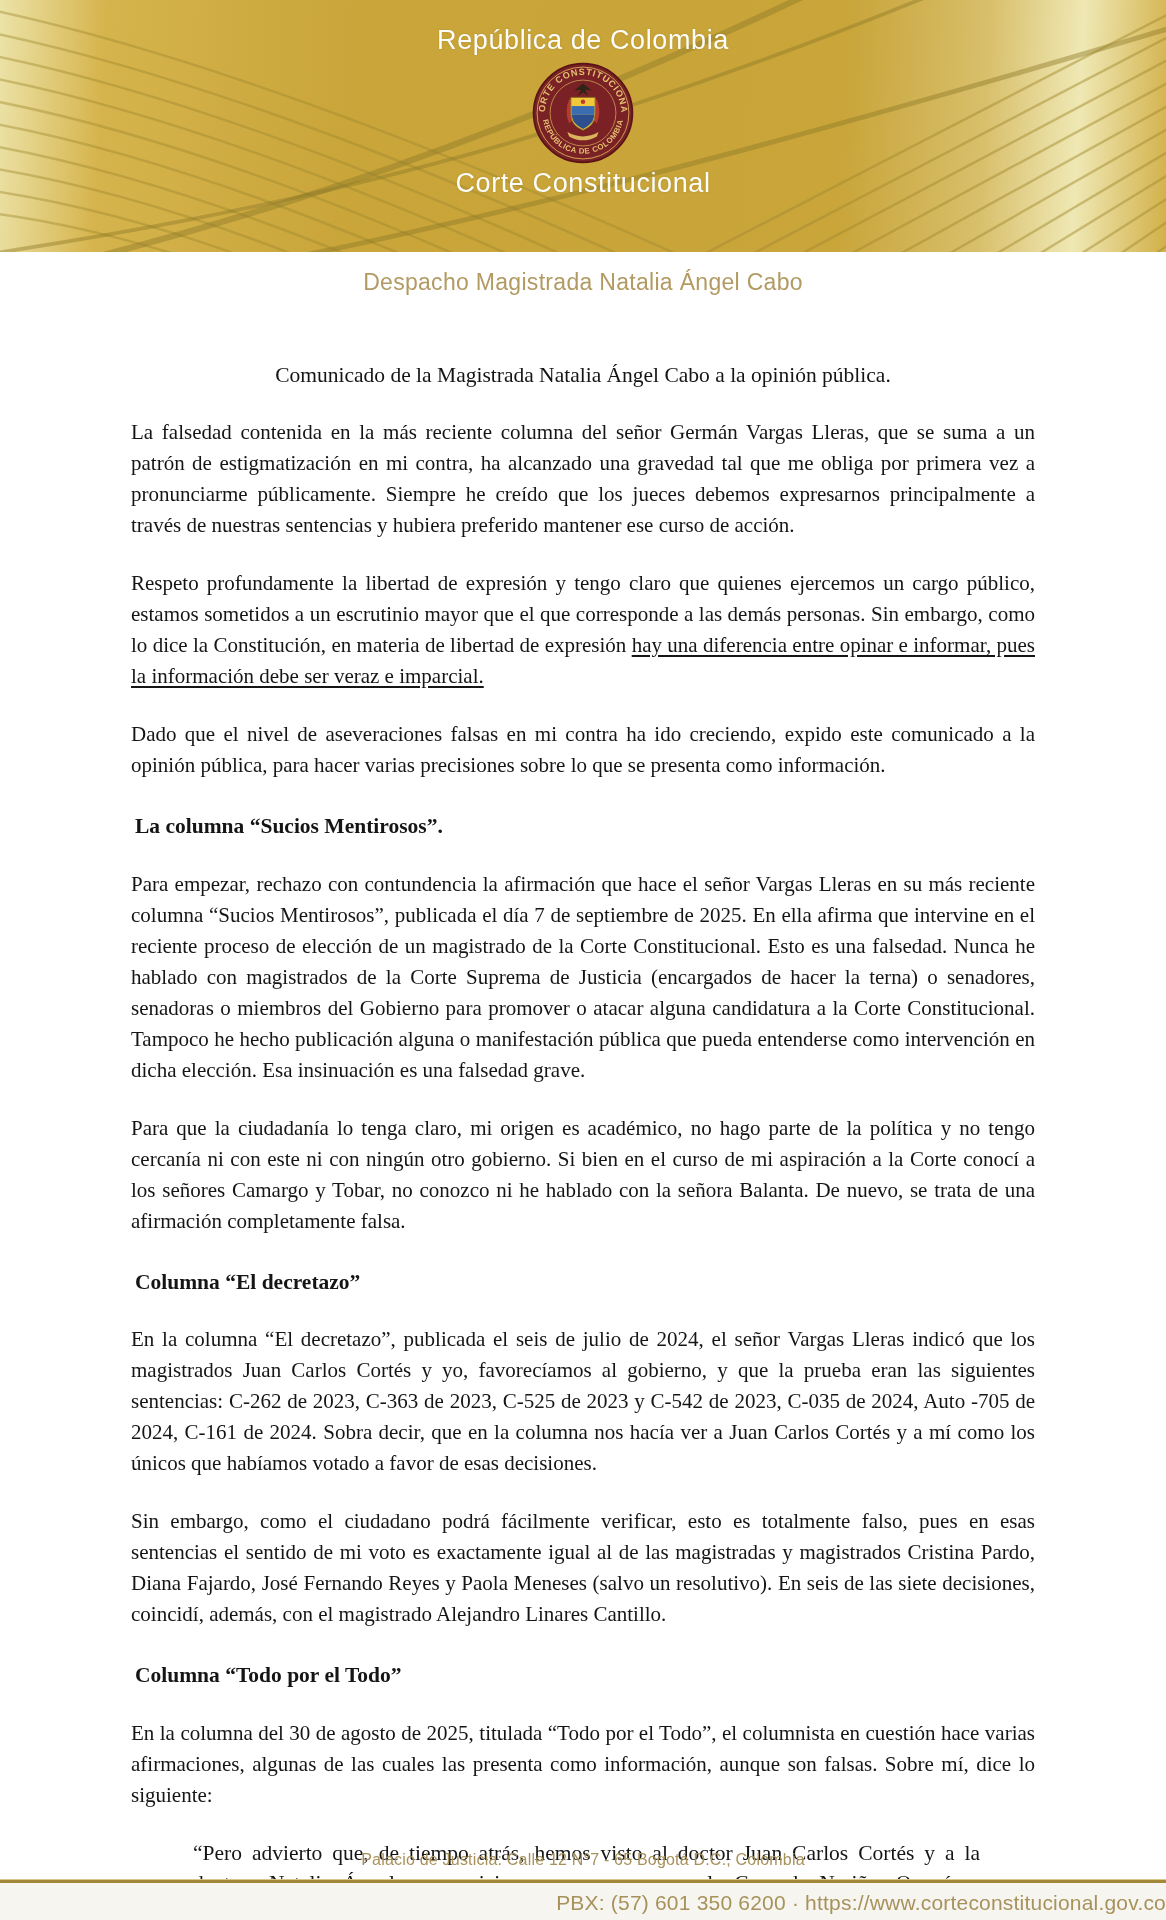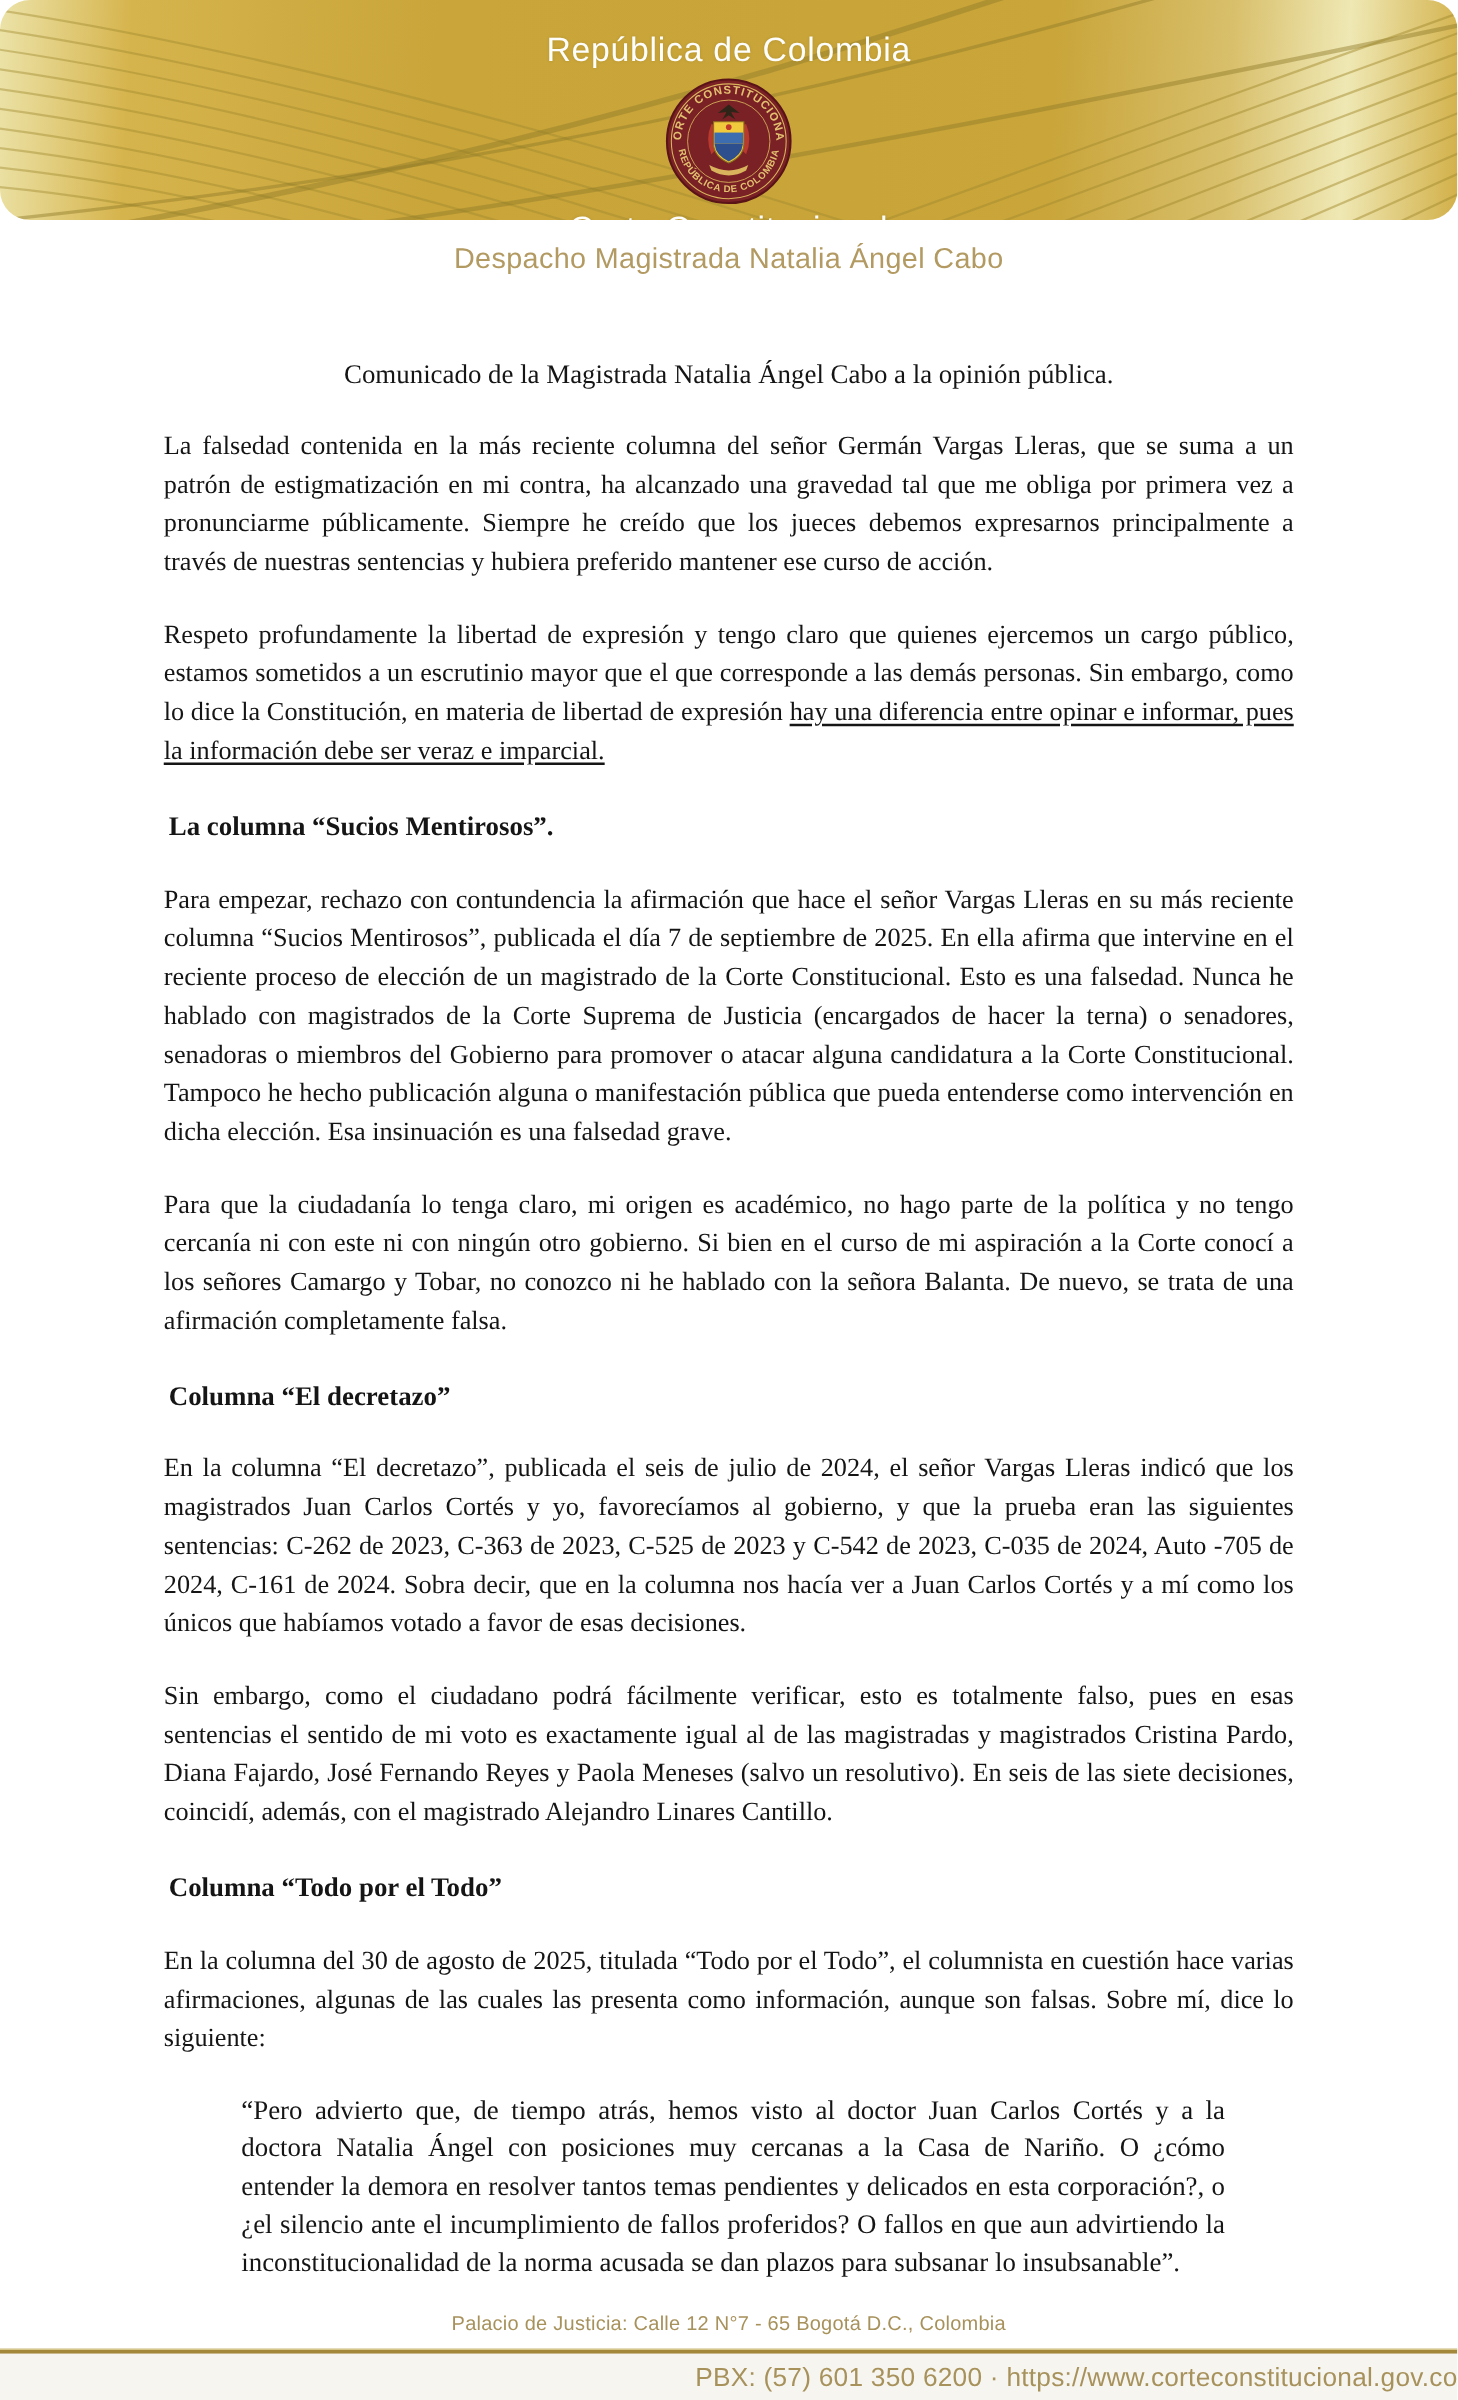--- a/index.html
+++ b/index.html
@@ -7,27 +7,26 @@
     position:relative;
     width:1166px;height:1920px;
     background:#ffffff;
     overflow:hidden;
     font-family:"Liberation Serif", serif;
     color:#151515;
   }
   
   .banner{
     position:relative;
-    height:176px;
+    height:252px;
     background:linear-gradient(93deg,
       #ece3a8 0%, #d6b44d 9%, #c9a53a 30%, #c8a439 58%, #c9a53a 72%,
       #d8bf6b 84%, #efe8b4 92%, #d2b049 100%);
     display:flex;flex-direction:column;align-items:center;justify-content:flex-start;
     overflow:hidden;
-    border-radius:24px;
   }
   .banner-lines{position:absolute;inset:0;width:100%;height:100%;}
   .banner-content{position:relative;z-index:2;display:flex;flex-direction:column;align-items:center;}
   .country-title{
     margin-top:24px;
     font-family:"Liberation Sans", sans-serif;
     font-size:27px;font-weight:400;letter-spacing:.6px;
     color:#fdfdfb;line-height:32px;
     text-shadow:0 0 2px rgba(140,115,30,.35);
   }
@@ -152,20 +151,21 @@
     </div>
   </div>
 
   <div class="office-line">Despacho Magistrada Natalia Ángel Cabo</div>
 
   <div class="content">
     <div class="doc-title">Comunicado de la Magistrada Natalia Ángel Cabo a la opinión pública.</div>
     <div id="document-body">
         <p class="doc-paragraph">La falsedad contenida en la más reciente columna del señor Germán Vargas Lleras, que se suma a un patrón de estigmatización en mi contra, ha alcanzado una gravedad tal que me obliga por primera vez a pronunciarme públicamente. Siempre he creído que los jueces debemos expresarnos principalmente a través de nuestras sentencias y hubiera preferido mantener ese curso de acción.</p>
         <p class="doc-paragraph"><span>Respeto profundamente la libertad de expresión y tengo claro que quienes ejercemos un cargo público, estamos sometidos a un escrutinio mayor que el que corresponde a las demás personas. Sin embargo, como lo dice la Constitución, en materia de libertad de expresión </span><span class="u">hay una diferencia entre opinar e informar, pues la información debe ser veraz e imparcial.</span></p>
+        <p class="doc-paragraph">Dado que el nivel de aseveraciones falsas en mi contra ha ido creciendo, expido este comunicado a la opinión pública, para hacer varias precisiones sobre lo que se presenta como información.</p>
         <h2 class="doc-heading">La columna “Sucios Mentirosos”.</h2>
         <p class="doc-paragraph">Para empezar, rechazo con contundencia la afirmación que hace el señor Vargas Lleras en su más reciente columna “Sucios Mentirosos”, publicada el día 7 de septiembre de 2025. En ella afirma que intervine en el reciente proceso de elección de un magistrado de la Corte Constitucional. Esto es una falsedad. Nunca he hablado con magistrados de la Corte Suprema de Justicia (encargados de hacer la terna) o senadores, senadoras o miembros del Gobierno para promover o atacar alguna candidatura a la Corte Constitucional. Tampoco he hecho publicación alguna o manifestación pública que pueda entenderse como intervención en dicha elección. Esa insinuación es una falsedad grave.</p>
         <p class="doc-paragraph">Para que la ciudadanía lo tenga claro, mi origen es académico, no hago parte de la política y no tengo cercanía ni con este ni con ningún otro gobierno. Si bien en el curso de mi aspiración a la Corte conocí a los señores Camargo y Tobar, no conozco ni he hablado con la señora Balanta. De nuevo, se trata de una afirmación completamente falsa.</p>
         <h2 class="doc-heading">Columna “El decretazo”</h2>
         <p class="doc-paragraph">En la columna “El decretazo”, publicada el seis de julio de 2024, el señor Vargas Lleras indicó que los magistrados Juan Carlos Cortés y yo, favorecíamos al gobierno, y que la prueba eran las siguientes sentencias: C-262 de 2023, C-363 de 2023, C-525 de 2023 y C-542 de 2023, C-035 de 2024, Auto -705 de 2024, C-161 de 2024. Sobra decir, que en la columna nos hacía ver a Juan Carlos Cortés y a mí como los únicos que habíamos votado a favor de esas decisiones.</p>
         <p class="doc-paragraph">Sin embargo, como el ciudadano podrá fácilmente verificar, esto es totalmente falso, pues en esas sentencias el sentido de mi voto es exactamente igual al de las magistradas y magistrados Cristina Pardo, Diana Fajardo, José Fernando Reyes y Paola Meneses (salvo un resolutivo). En seis de las siete decisiones, coincidí, además, con el magistrado Alejandro Linares Cantillo.</p>
         <h2 class="doc-heading">Columna “Todo por el Todo”</h2>
         <p class="doc-paragraph">En la columna del 30 de agosto de 2025, titulada “Todo por el Todo”, el columnista en cuestión hace varias afirmaciones, algunas de las cuales las presenta como información, aunque son falsas. Sobre mí, dice lo siguiente:</p>
         <p class="doc-quote">“Pero advierto que, de tiempo atrás, hemos visto al doctor Juan Carlos Cortés y a la doctora Natalia Ángel con posiciones muy cercanas a la Casa de Nariño. O ¿cómo entender la demora en resolver tantos temas pendientes y delicados en esta corporación?, o ¿el silencio ante el incumplimiento de fallos proferidos? O fallos en que aun advirtiendo la inconstitucionalidad de la norma acusada se dan plazos para subsanar lo insubsanable”.</p>
       </div>

